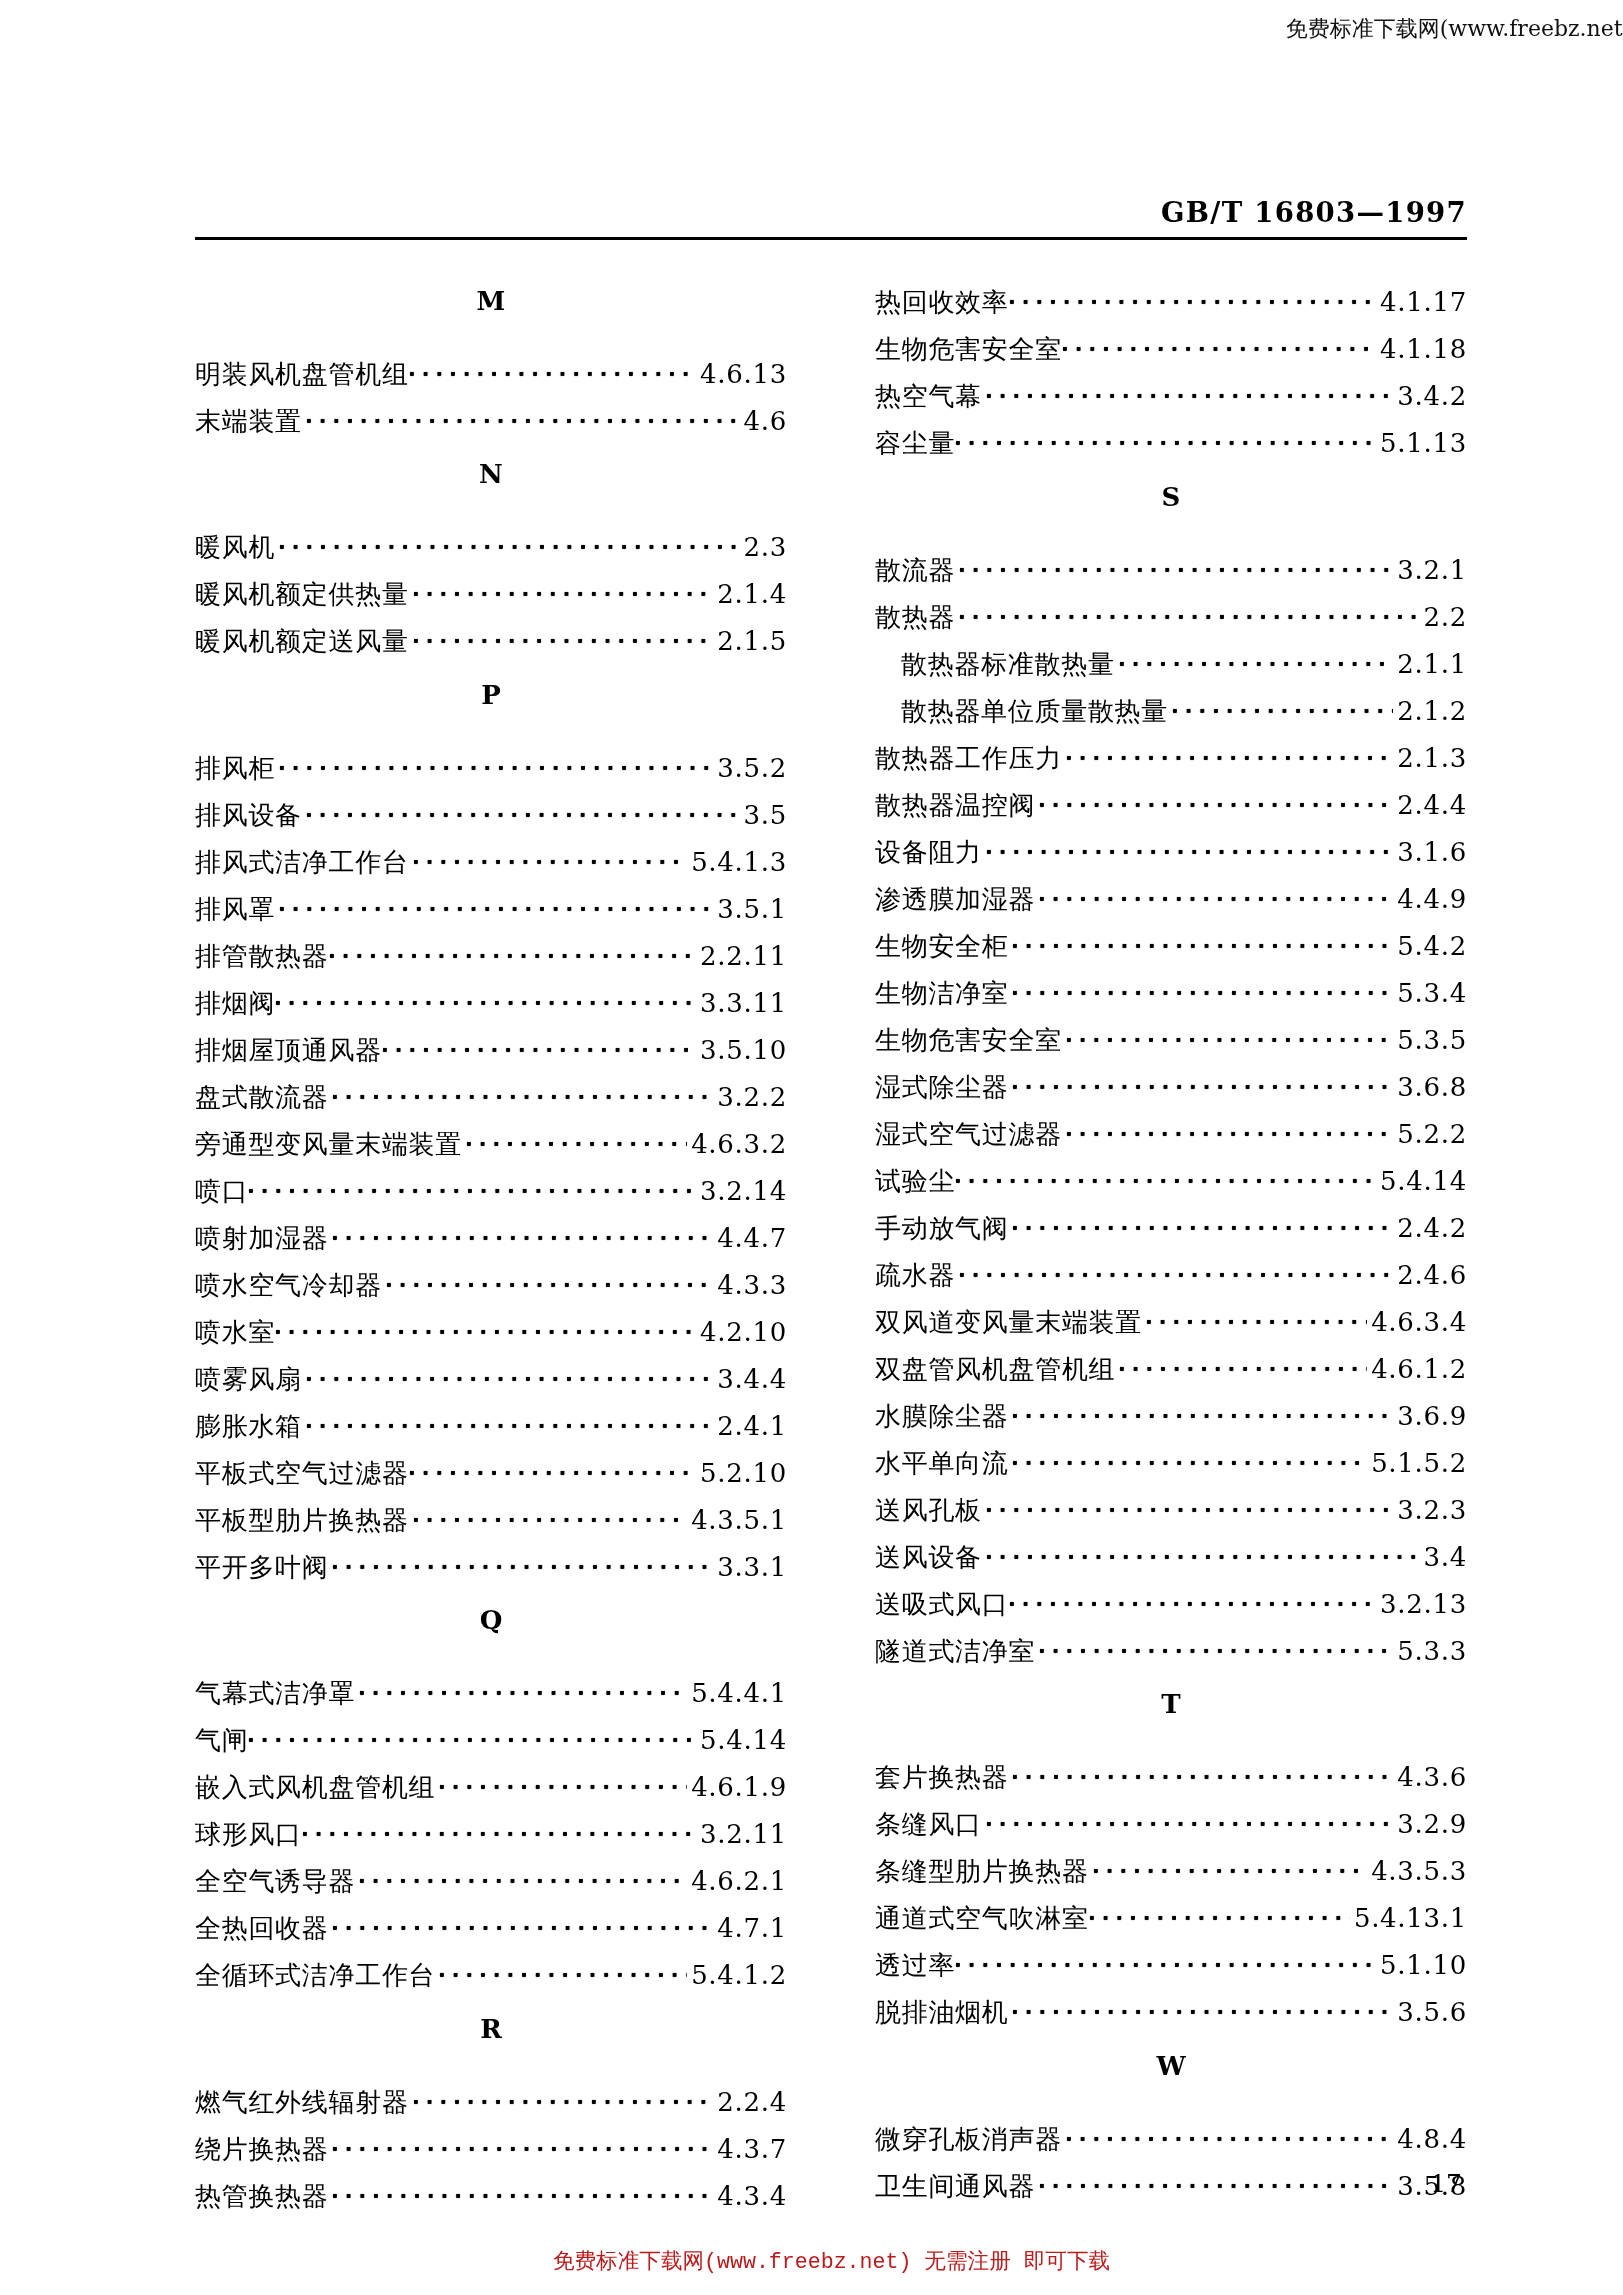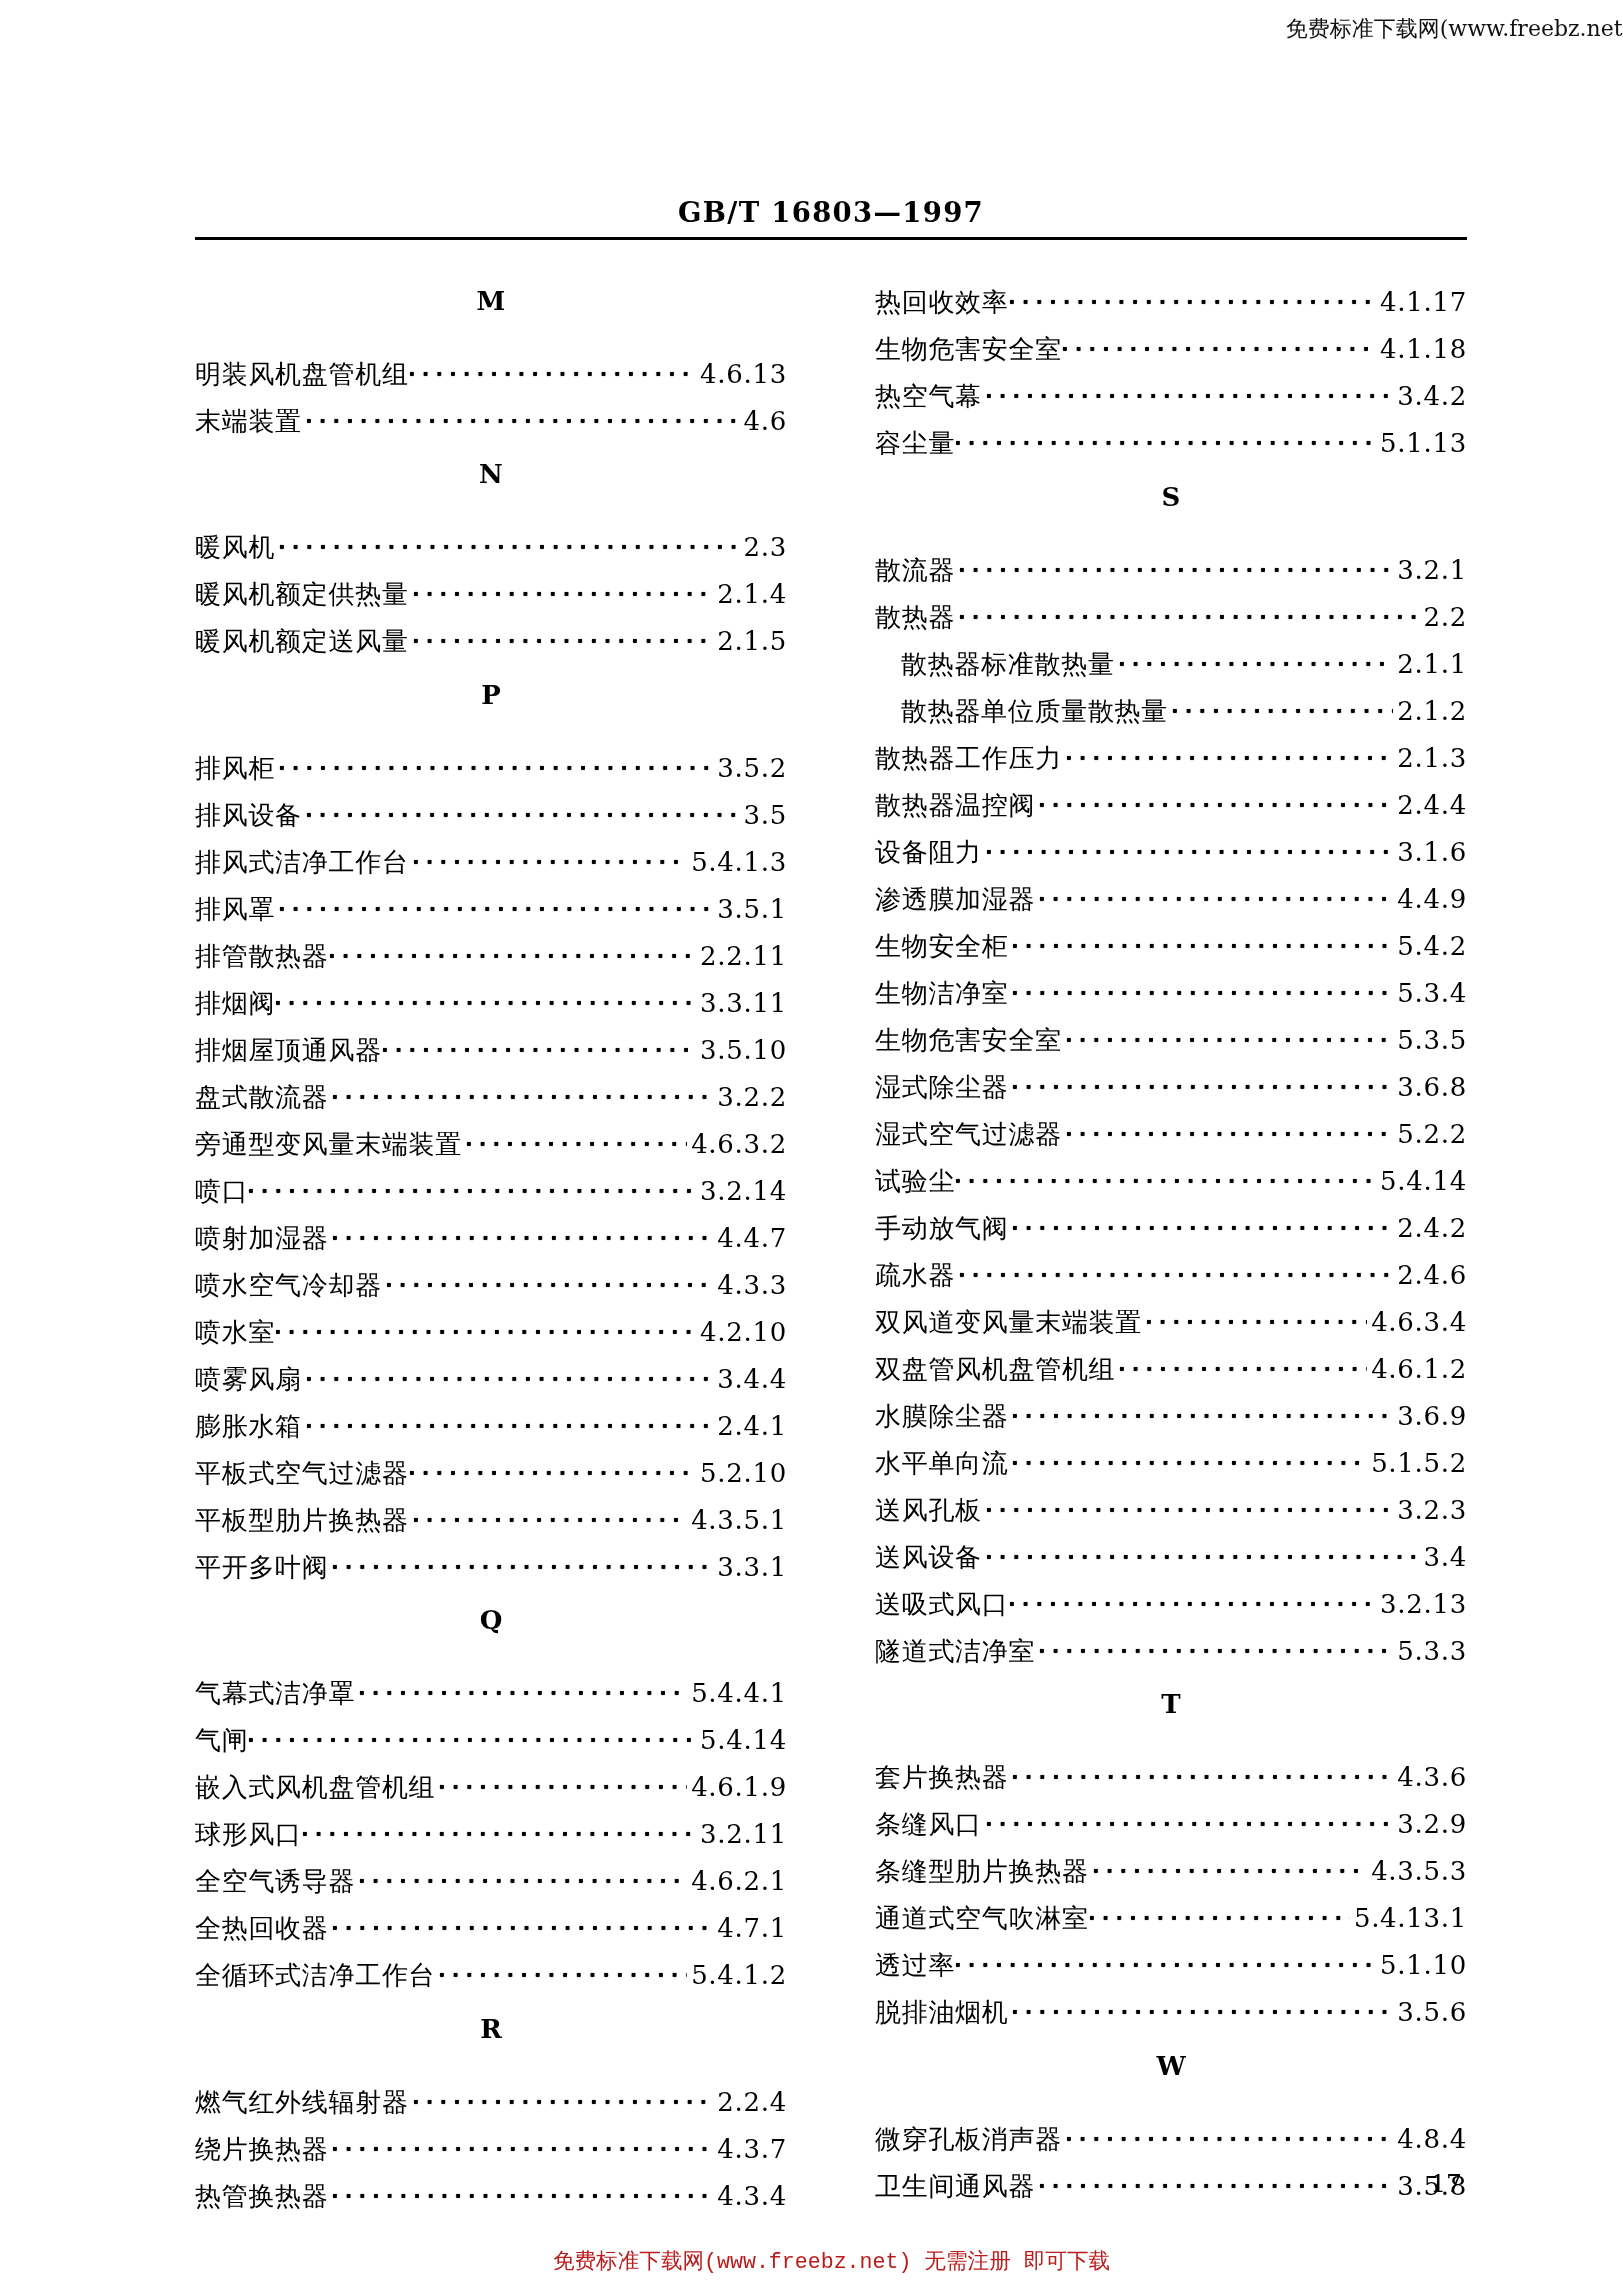--- a/index.html
+++ b/index.html
@@ -42,21 +42,21 @@
   }
 
   
   .header {
     position: absolute;
     left: 175px;
     top: 196px;
     width: 1272px;
   }
   .header-title {
-    text-align: center;
+    text-align: right;
     font-family: "DejaVu Serif", "Liberation Serif", serif;
     font-weight: bold;
     font-size: 27.5px;
     letter-spacing: 1.3px;
     padding-bottom: 9.2px;
   }
   .header-rule {
     height: 3.3px;
     background: #000000;
     width: 100%;

